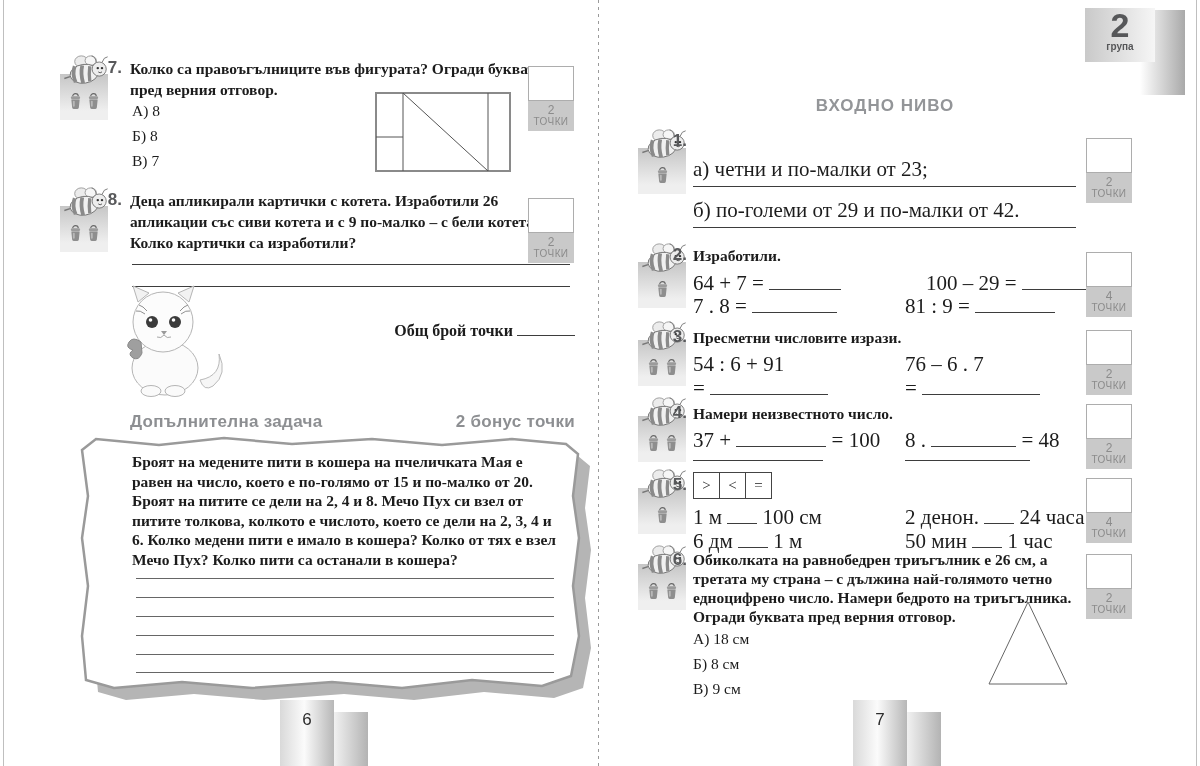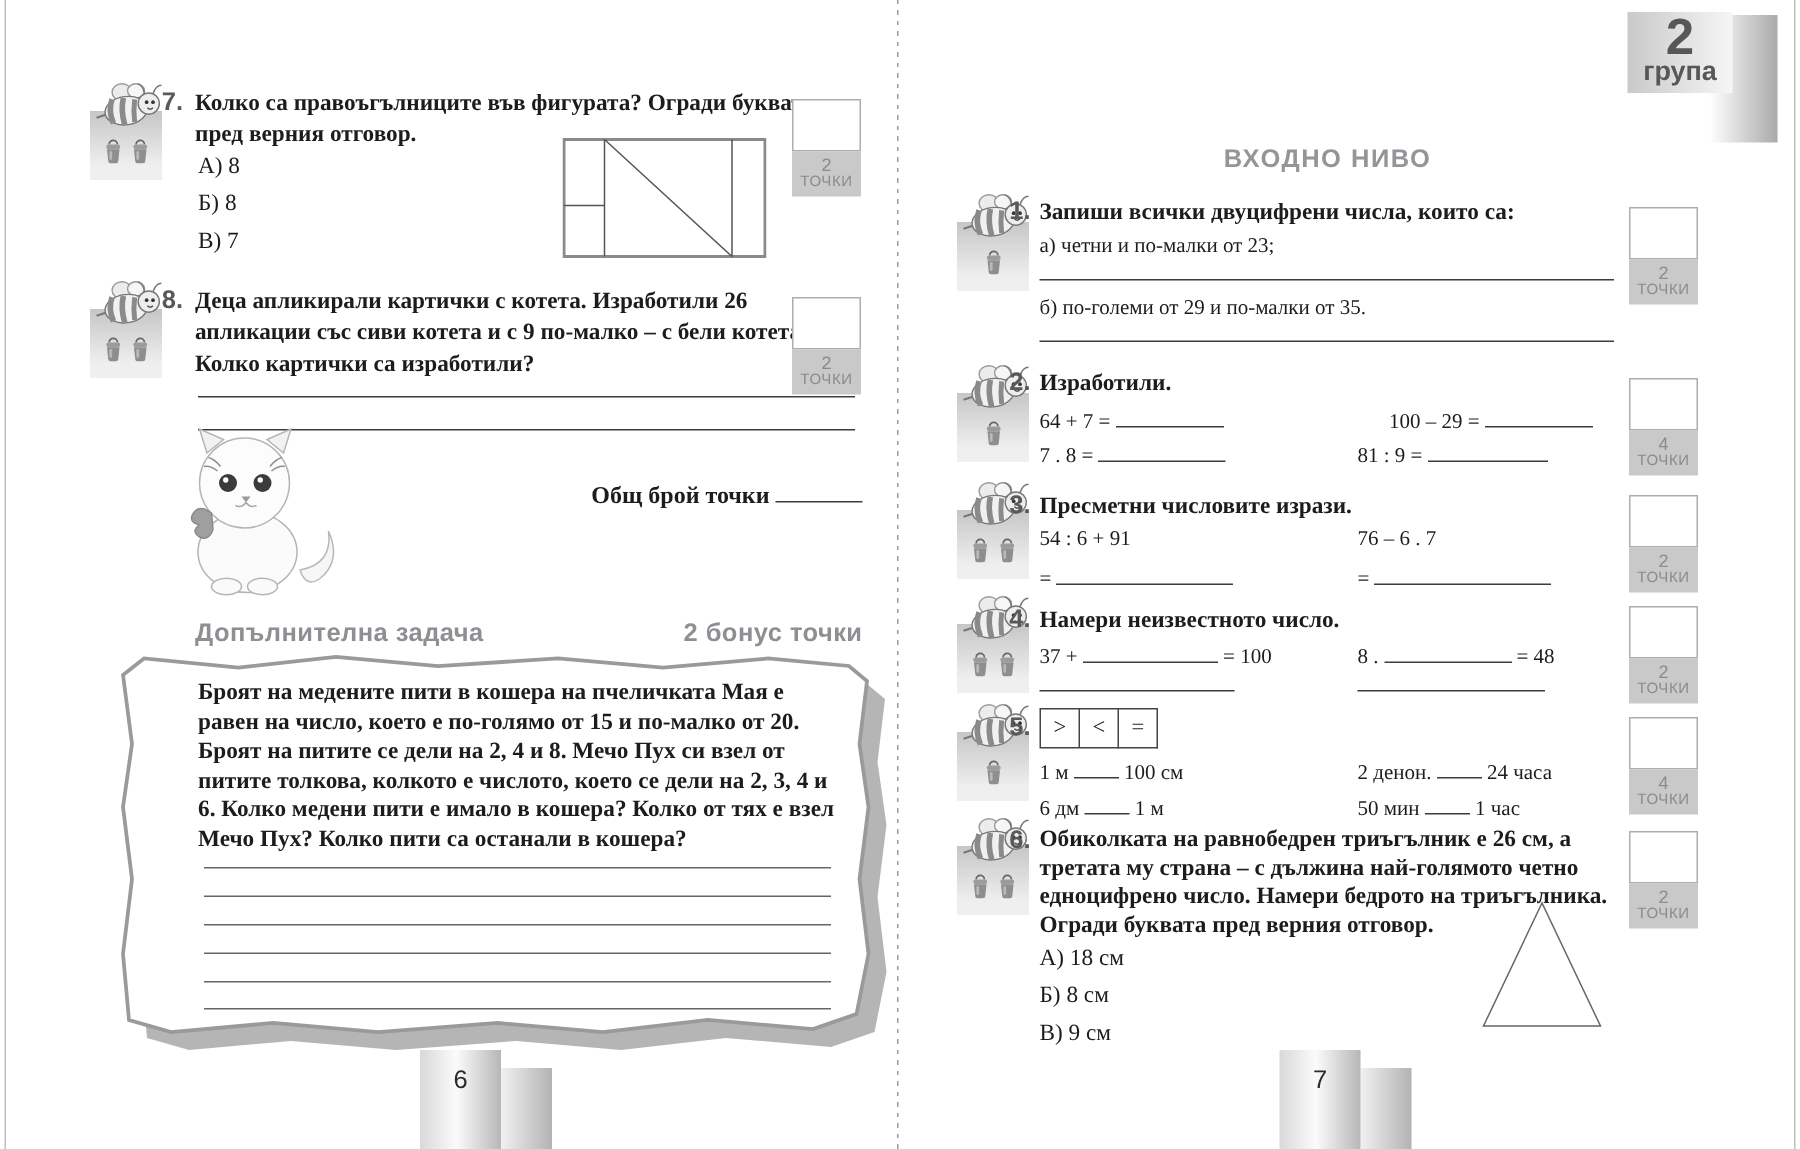--- a/index.html
+++ b/index.html
@@ -14,21 +14,21 @@
   .icon-bg{position:absolute;left:0;top:18px;width:48px;height:46px;
            background:linear-gradient(180deg,#c6c6c6,#efefef 80%);}
   .bee{position:absolute;left:1px;top:-2px;width:50px;height:32px;}
   .pots{position:absolute;left:0;top:36px;width:48px;display:flex;justify-content:center;gap:5px;}
   .pot{width:13px;height:18px;}
   
   .num{font-family:"Liberation Sans",sans-serif;font-weight:bold;color:#58595b;
        font-size:17px;width:32px;text-align:right;}
   
   .bold-serif{font-weight:bold;font-size:15.5px;line-height:1.36;}
-  .reg-serif{font-weight:normal;font-size:14px;}
+  .reg-serif{font-weight:normal;font-size:21px;}
   .choice{font-size:15.5px;margin-bottom:7px;}
   .gray-head{font-family:"Liberation Sans",sans-serif;font-weight:bold;color:#8d8f92;
              font-size:17px;letter-spacing:.3px;}
   
   .blank{display:inline-block;border-bottom:1px solid #3d3d3d;height:13px;vertical-align:baseline;}
   .wline{position:absolute;border-top:1px solid #3d3d3d;height:0;}
   
   .pts{width:46px;text-align:center;font-family:"Liberation Sans",sans-serif;}
   .pts-white{height:33px;background:#fff;border:1px solid #adadad;}
   .pts-gray{height:30px;background:#c9c9c9;color:#8b8b8b;padding-top:3px;box-sizing:border-box;}
@@ -39,21 +39,21 @@
          text-align:center;letter-spacing:.5px;}
   .subtitle{font-family:"Liberation Sans",sans-serif;font-weight:bold;font-size:17px;color:#939598;
             text-align:center;letter-spacing:1px;}
   
   .badge-strip{position:absolute;left:1140px;top:10px;width:45px;height:85px;
                background:linear-gradient(90deg,#ffffff,#a9a9a9);}
   .badge{position:absolute;left:1085px;top:8px;width:70px;height:54px;
          background:linear-gradient(90deg,#c9c9c9,#f6f6f6);text-align:center;
          font-family:"Liberation Sans",sans-serif;font-weight:bold;color:#565759;}
   .badge .n{display:block;font-size:34px;line-height:30px;margin-top:2px;}
-  .badge .l{display:block;font-size:18px;line-height:14px;}
+  .badge .l{display:block;font-size:10px;line-height:14px;}
   
   .symrow{display:flex;}
   .symrow .cell{width:25px;height:25px;border:1px solid #444;border-left:none;
                 display:flex;align-items:center;justify-content:center;font-size:15px;}
   .symrow .cell:first-child{border-left:1px solid #444;}
   
   .tab{position:absolute;background:linear-gradient(90deg,#d9d9d9,#fbfbfb 45%,#b7b7b7);
        font-family:"Liberation Sans",sans-serif;font-size:17px;color:#2c2c2c;text-align:center;}
   .tab-back{position:absolute;background:linear-gradient(90deg,#f1f1f1,#b3b3b3);}
   .bonus-text{font-weight:bold;font-size:15.5px;line-height:19.5px;}
@@ -208,24 +208,23 @@
     <svg class="bee">
         <use href="#bee"></use>
       </svg>
     <div class="pots">
         <svg class="pot">
           <use href="#pot"></use>
         </svg>
       </div>
   </div>
   <div class="abs num" style="left:655px;top:131px">1.</div>
-  <div class="abs bold-serif" style="left:693px;top:131px;width:380px">Запиши всички двуцифрени числа, които са:</div>
   <div class="abs reg-serif" style="left:693px;top:157px">а) четни и по-малки от 23;</div>
   <div class="wline" style="left:693px;top:186px;width:383px"></div>
-  <div class="abs reg-serif" style="left:693px;top:198px">б) по-големи от 29 и по-малки от 35.</div>
+  <div class="abs reg-serif" style="left:693px;top:198px">б) по-големи от 29 и по-малки от 42.</div>
   <div class="wline" style="left:693px;top:227px;width:383px"></div>
   <div class="abs pts" style="left:1086px;top:138px">
     <div class="pts-white"></div>
     <div class="pts-gray">
       <span class="v">2</span>
       <span class="w">точки</span>
     </div>
   </div>
 
   <div class="abs task-icon" style="left:638px;top:244px">

